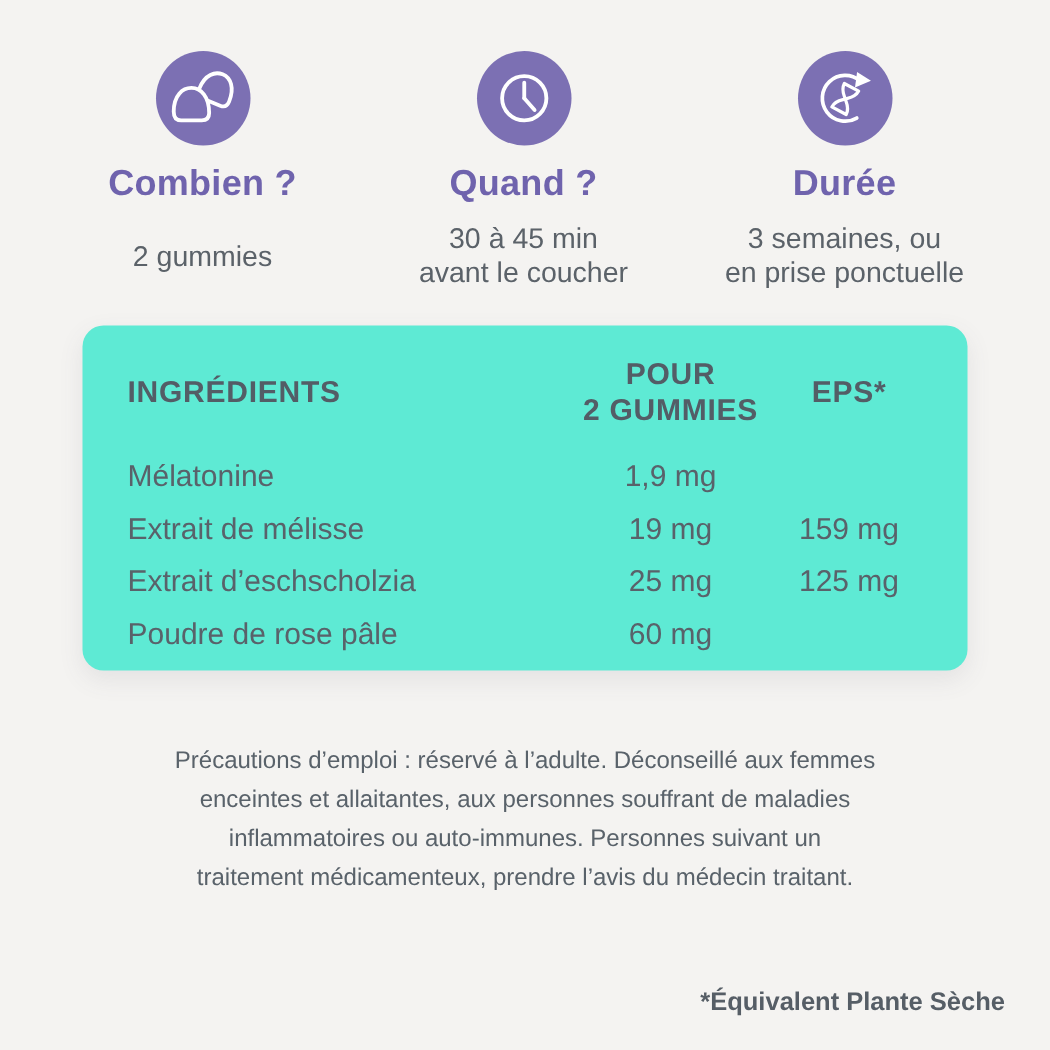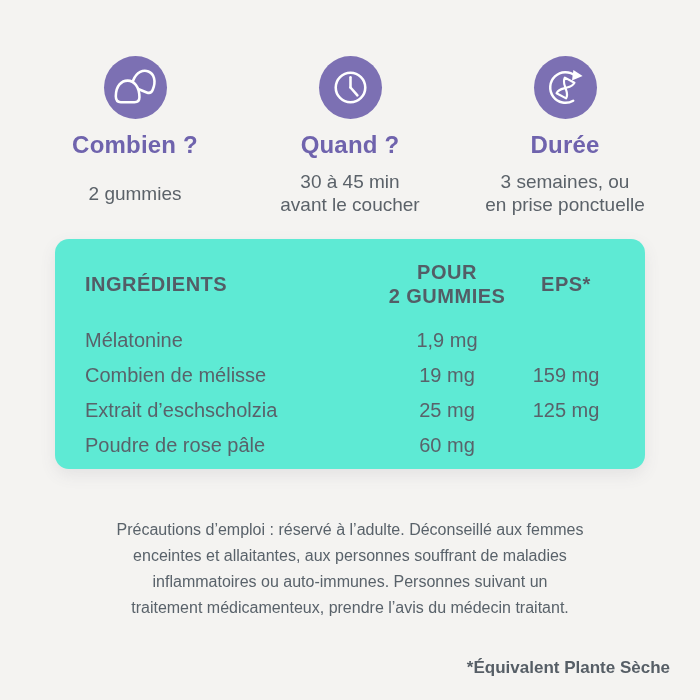--- a/index.html
+++ b/index.html
@@ -8,24 +8,23 @@
     background: #f4f3f1;
     font-family: "Liberation Sans", sans-serif;
     color: #59626a;
     overflow: hidden;
   }
   .page { width: 700px; height: 700px; position: relative; }
 
   
   .info-columns {
     display: flex;
-    justify-content: space-between;
     width: 644px;
     margin: 0 auto;
-    padding-top: 56px;
+    padding-top: 34px;
   }
   .info-col {
     width: 214px;
     display: flex;
     flex-direction: column;
     align-items: center;
     text-align: center;
   }
   .icon-circle {
     width: 63px; height: 63px;
@@ -159,21 +158,21 @@
 2 GUMMIES</div>
       <div class="th th-center">EPS*</div>
     </div>
     <div class="tbl-body">
       <div class="tbl-row">
         <div class="td">Mélatonine</div>
         <div class="td td-center">1,9 mg</div>
         <div class="td td-center"></div>
       </div>
       <div class="tbl-row">
-        <div class="td">Combien de mélisse</div>
+        <div class="td">Extrait de mélisse</div>
         <div class="td td-center">19 mg</div>
         <div class="td td-center">159 mg</div>
       </div>
       <div class="tbl-row">
         <div class="td">Extrait d’eschscholzia</div>
         <div class="td td-center">25 mg</div>
         <div class="td td-center">125 mg</div>
       </div>
       <div class="tbl-row">
         <div class="td">Poudre de rose pâle</div>

